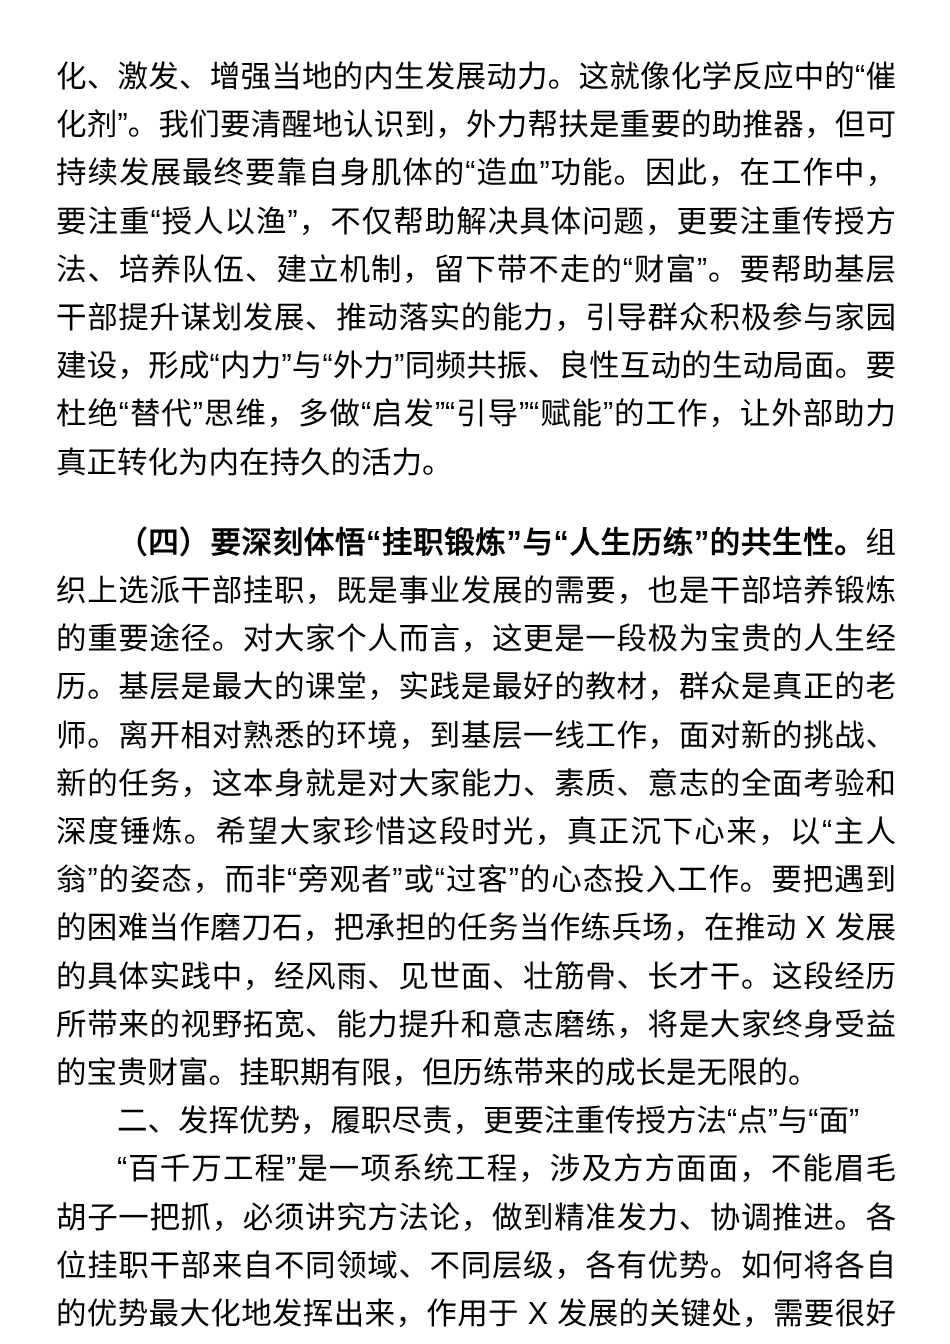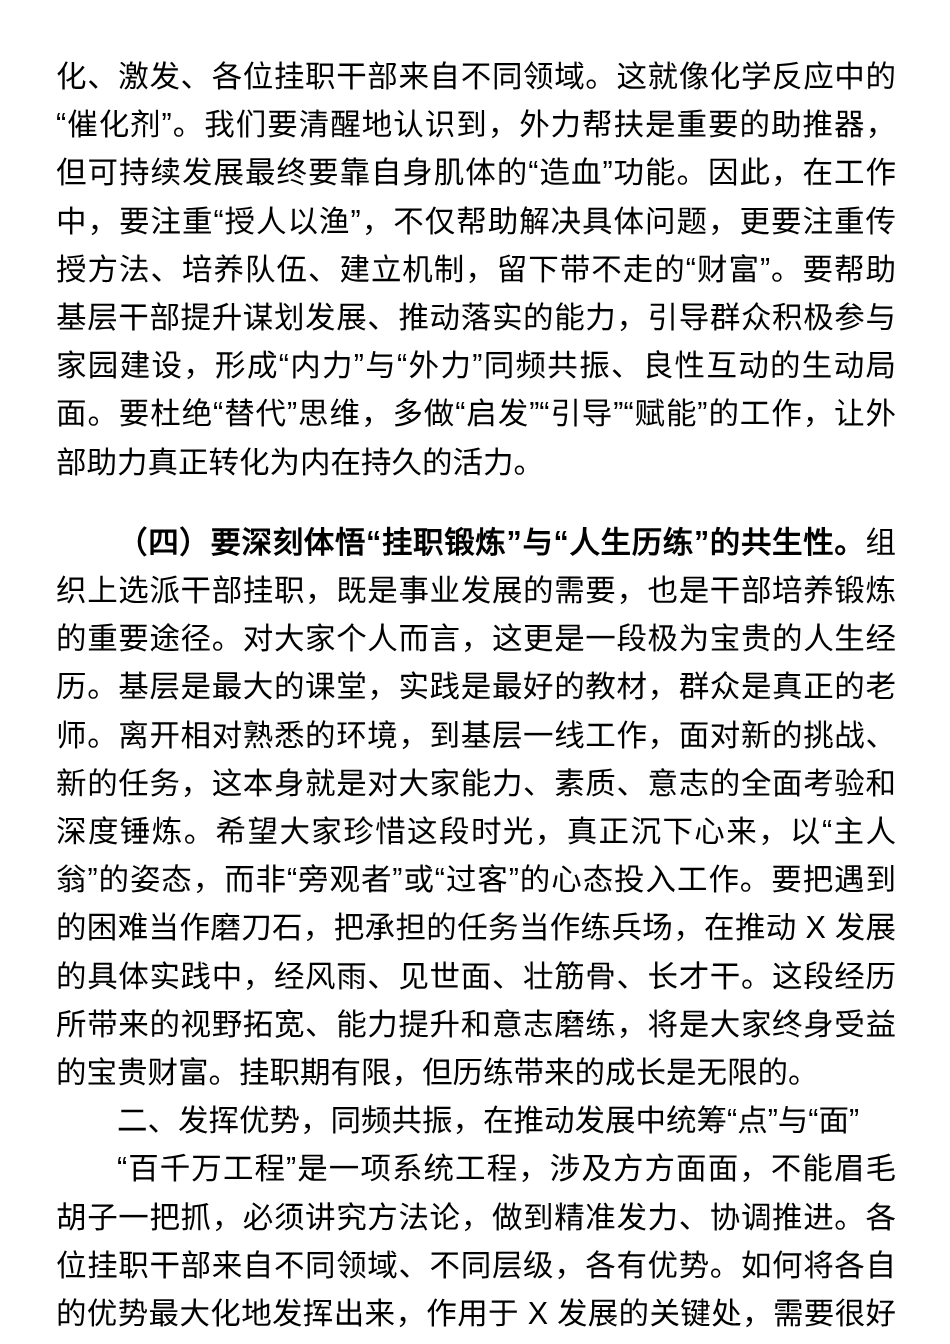--- a/index.html
+++ b/index.html
@@ -63,22 +63,22 @@
     text-align: left;
     white-space: nowrap;
   }
 </style>
 </head>
 <body>
 
 <div id="page">
   <div id="text-column">
 
-    <p class="para">化、激发、各位挂职干部来自不同领域。这就像化学反应中的“催化剂”。我们要清醒地认识到，外力帮扶是重要的助推器，但可持续发展最终要靠自身肌体的“造血”功能。因此，在工作中，要注重“授人以渔”，不仅帮助解决具体问题，更要注重传授方法、培养队伍、建立机制，留下带不走的“财富”。要帮助基层干部提升谋划发展、推动落实的能力，引导群众积极参与家园建设，形成“内力”与“外力”同频共振、良性互动的生动局面。要杜绝“替代”思维，多做“启发”“引导”“赋能”的工作，让外部助力真正转化为内在持久的活力。</p>
+    <p class="para">化、激发、增强当地的内生发展动力。这就像化学反应中的“催化剂”。我们要清醒地认识到，外力帮扶是重要的助推器，但可持续发展最终要靠自身肌体的“造血”功能。因此，在工作中，要注重“授人以渔”，不仅帮助解决具体问题，更要注重传授方法、培养队伍、建立机制，留下带不走的“财富”。要帮助基层干部提升谋划发展、推动落实的能力，引导群众积极参与家园建设，形成“内力”与“外力”同频共振、良性互动的生动局面。要杜绝“替代”思维，多做“启发”“引导”“赋能”的工作，让外部助力真正转化为内在持久的活力。</p>
 
     <p class="para indent-heading"><span class="bold-run">（四）要深刻体悟“挂职锻炼”与“人生历练”的共生性。</span><span>组织上选派干部挂职，既是事业发展的需要，也是干部培养锻炼的重要途径。对大家个人而言，这更是一段极为宝贵的人生经历。基层是最大的课堂，实践是最好的教材，群众是真正的老师。离开相对熟悉的环境，到基层一线工作，面对新的挑战、新的任务，这本身就是对大家能力、素质、意志的全面考验和深度锤炼。希望大家珍惜这段时光，真正沉下心来，以“主人翁”的姿态，而非“旁观者”或“过客”的心态投入工作。要把遇到的困难当作磨刀石，把承担的任务当作练兵场，在推动 X 发展的具体实践中，经风雨、见世面、壮筋骨、长才干。这段经历所带来的视野拓宽、能力提升和意志磨练，将是大家终身受益的宝贵财富。挂职期有限，但历练带来的成长是无限的。</span></p>
 
-    <p class="section-heading">二、发挥优势，同频共振，在推动发展中统筹“点”与“面”</p>
+    <p class="section-heading">二、发挥优势，履职尽责，更要注重传授方法“点”与“面”</p>
 
     <p class="para indent">“百千万工程”是一项系统工程，涉及方方面面，不能眉毛胡子一把抓，必须讲究方法论，做到精准发力、协调推进。各位挂职干部来自不同领域、不同层级，各有优势。如何将各自的优势最大化地发挥出来，作用于 X 发展的关键处，需要很好的谋划和落实。</p>
 
   </div>
 </div>
 
 </body></html>

